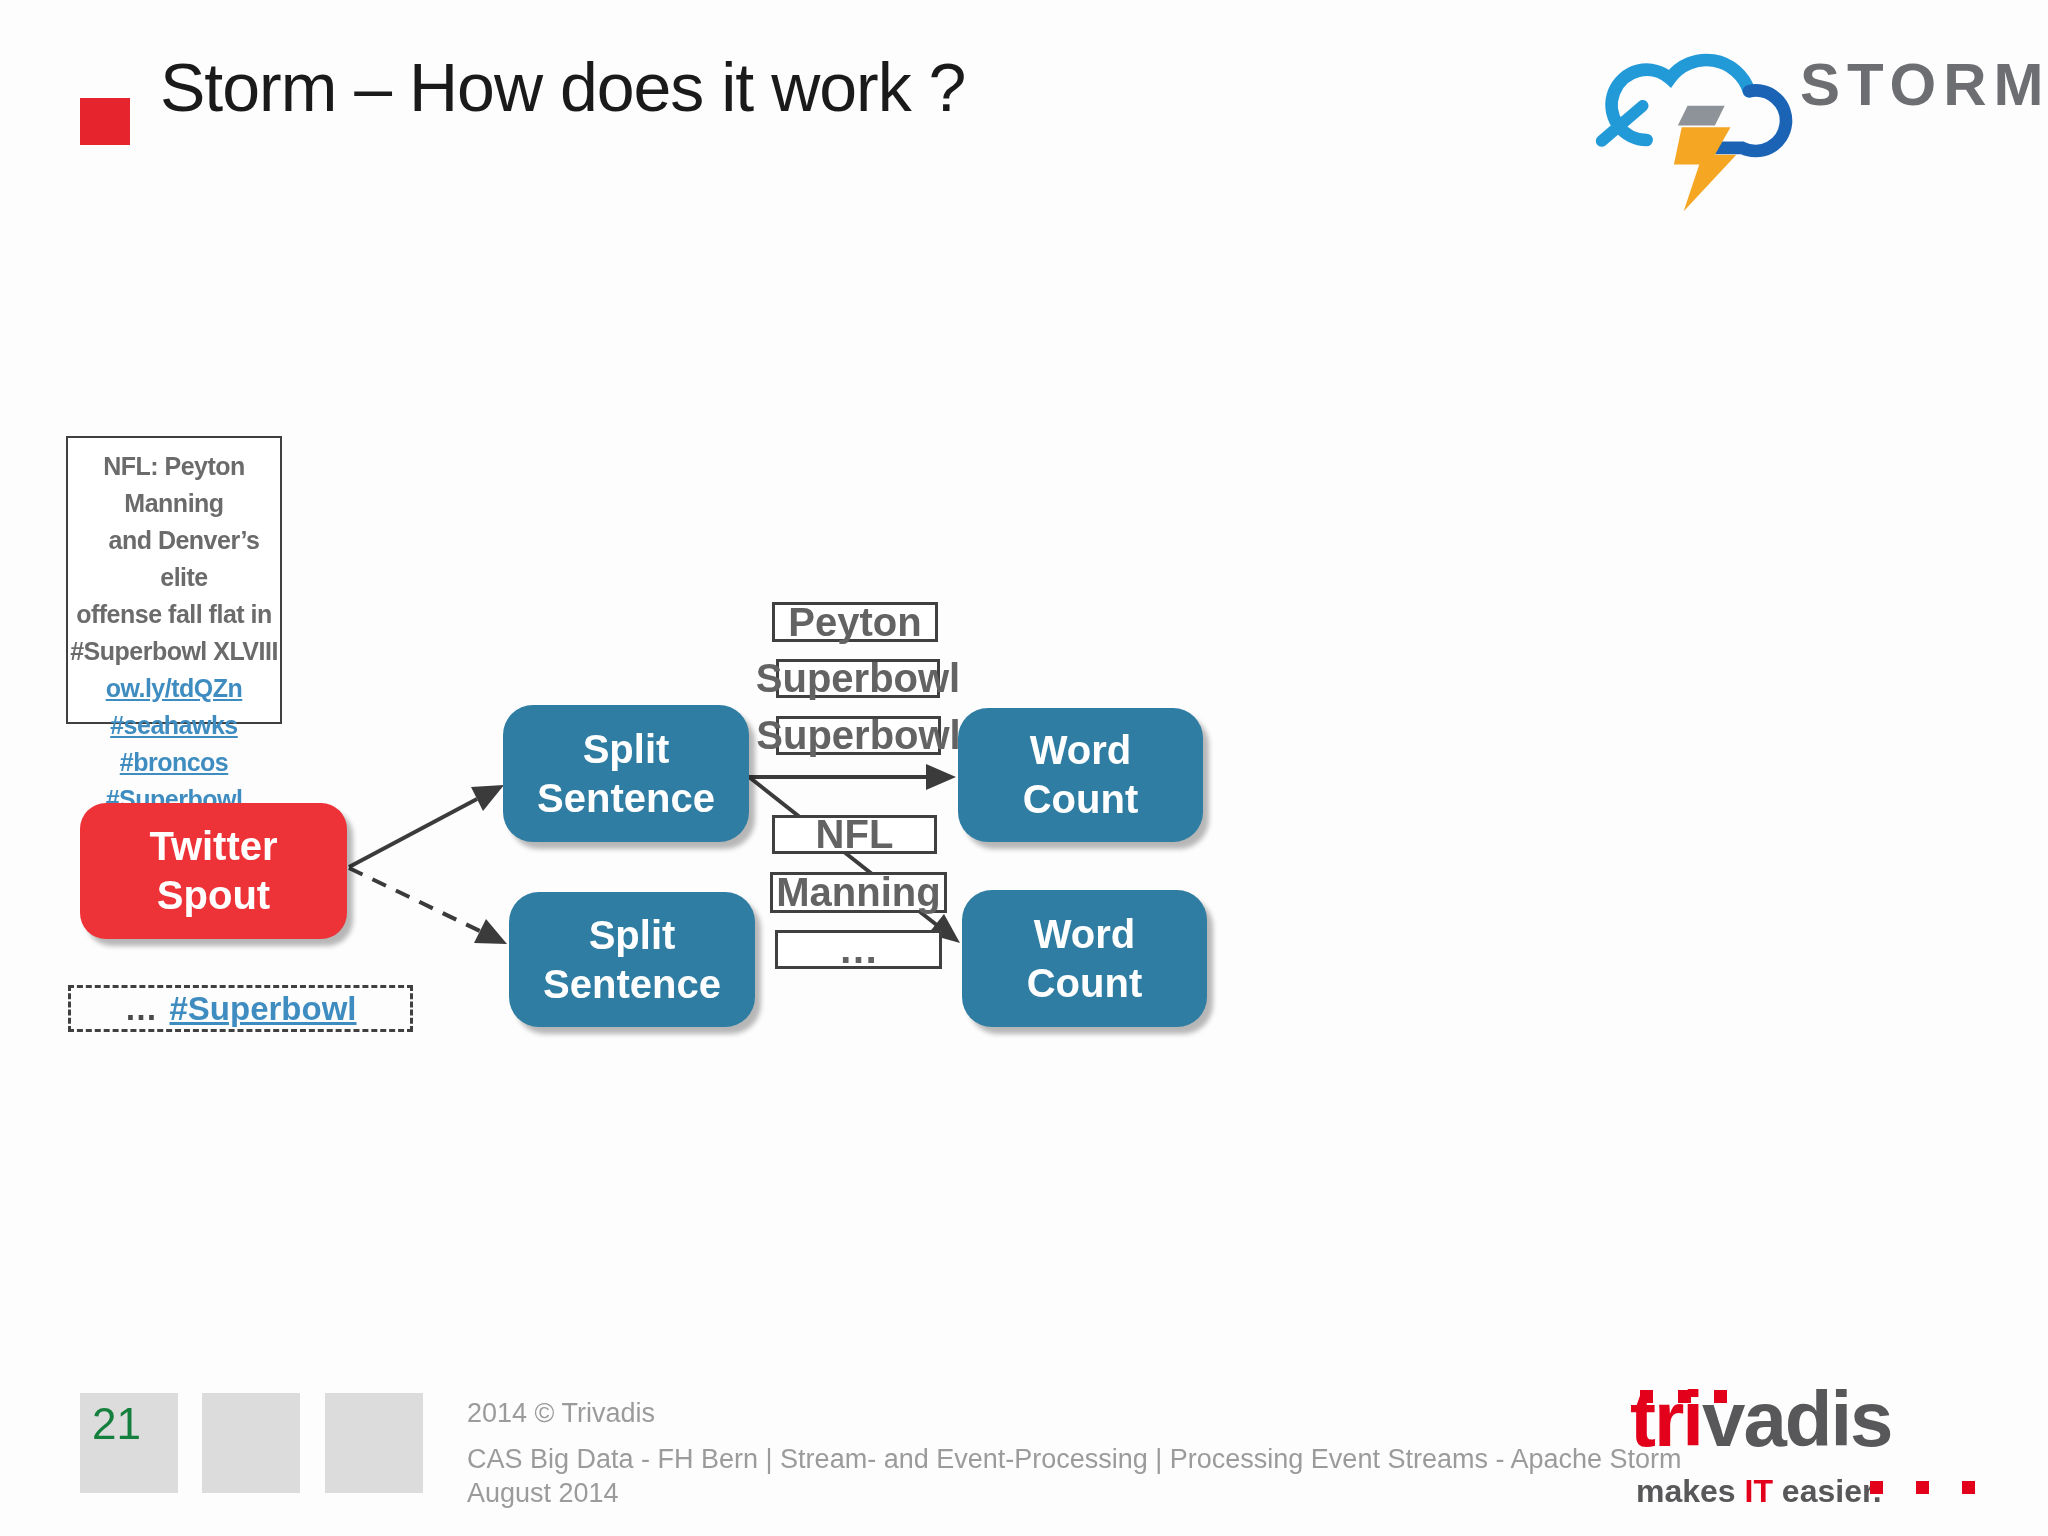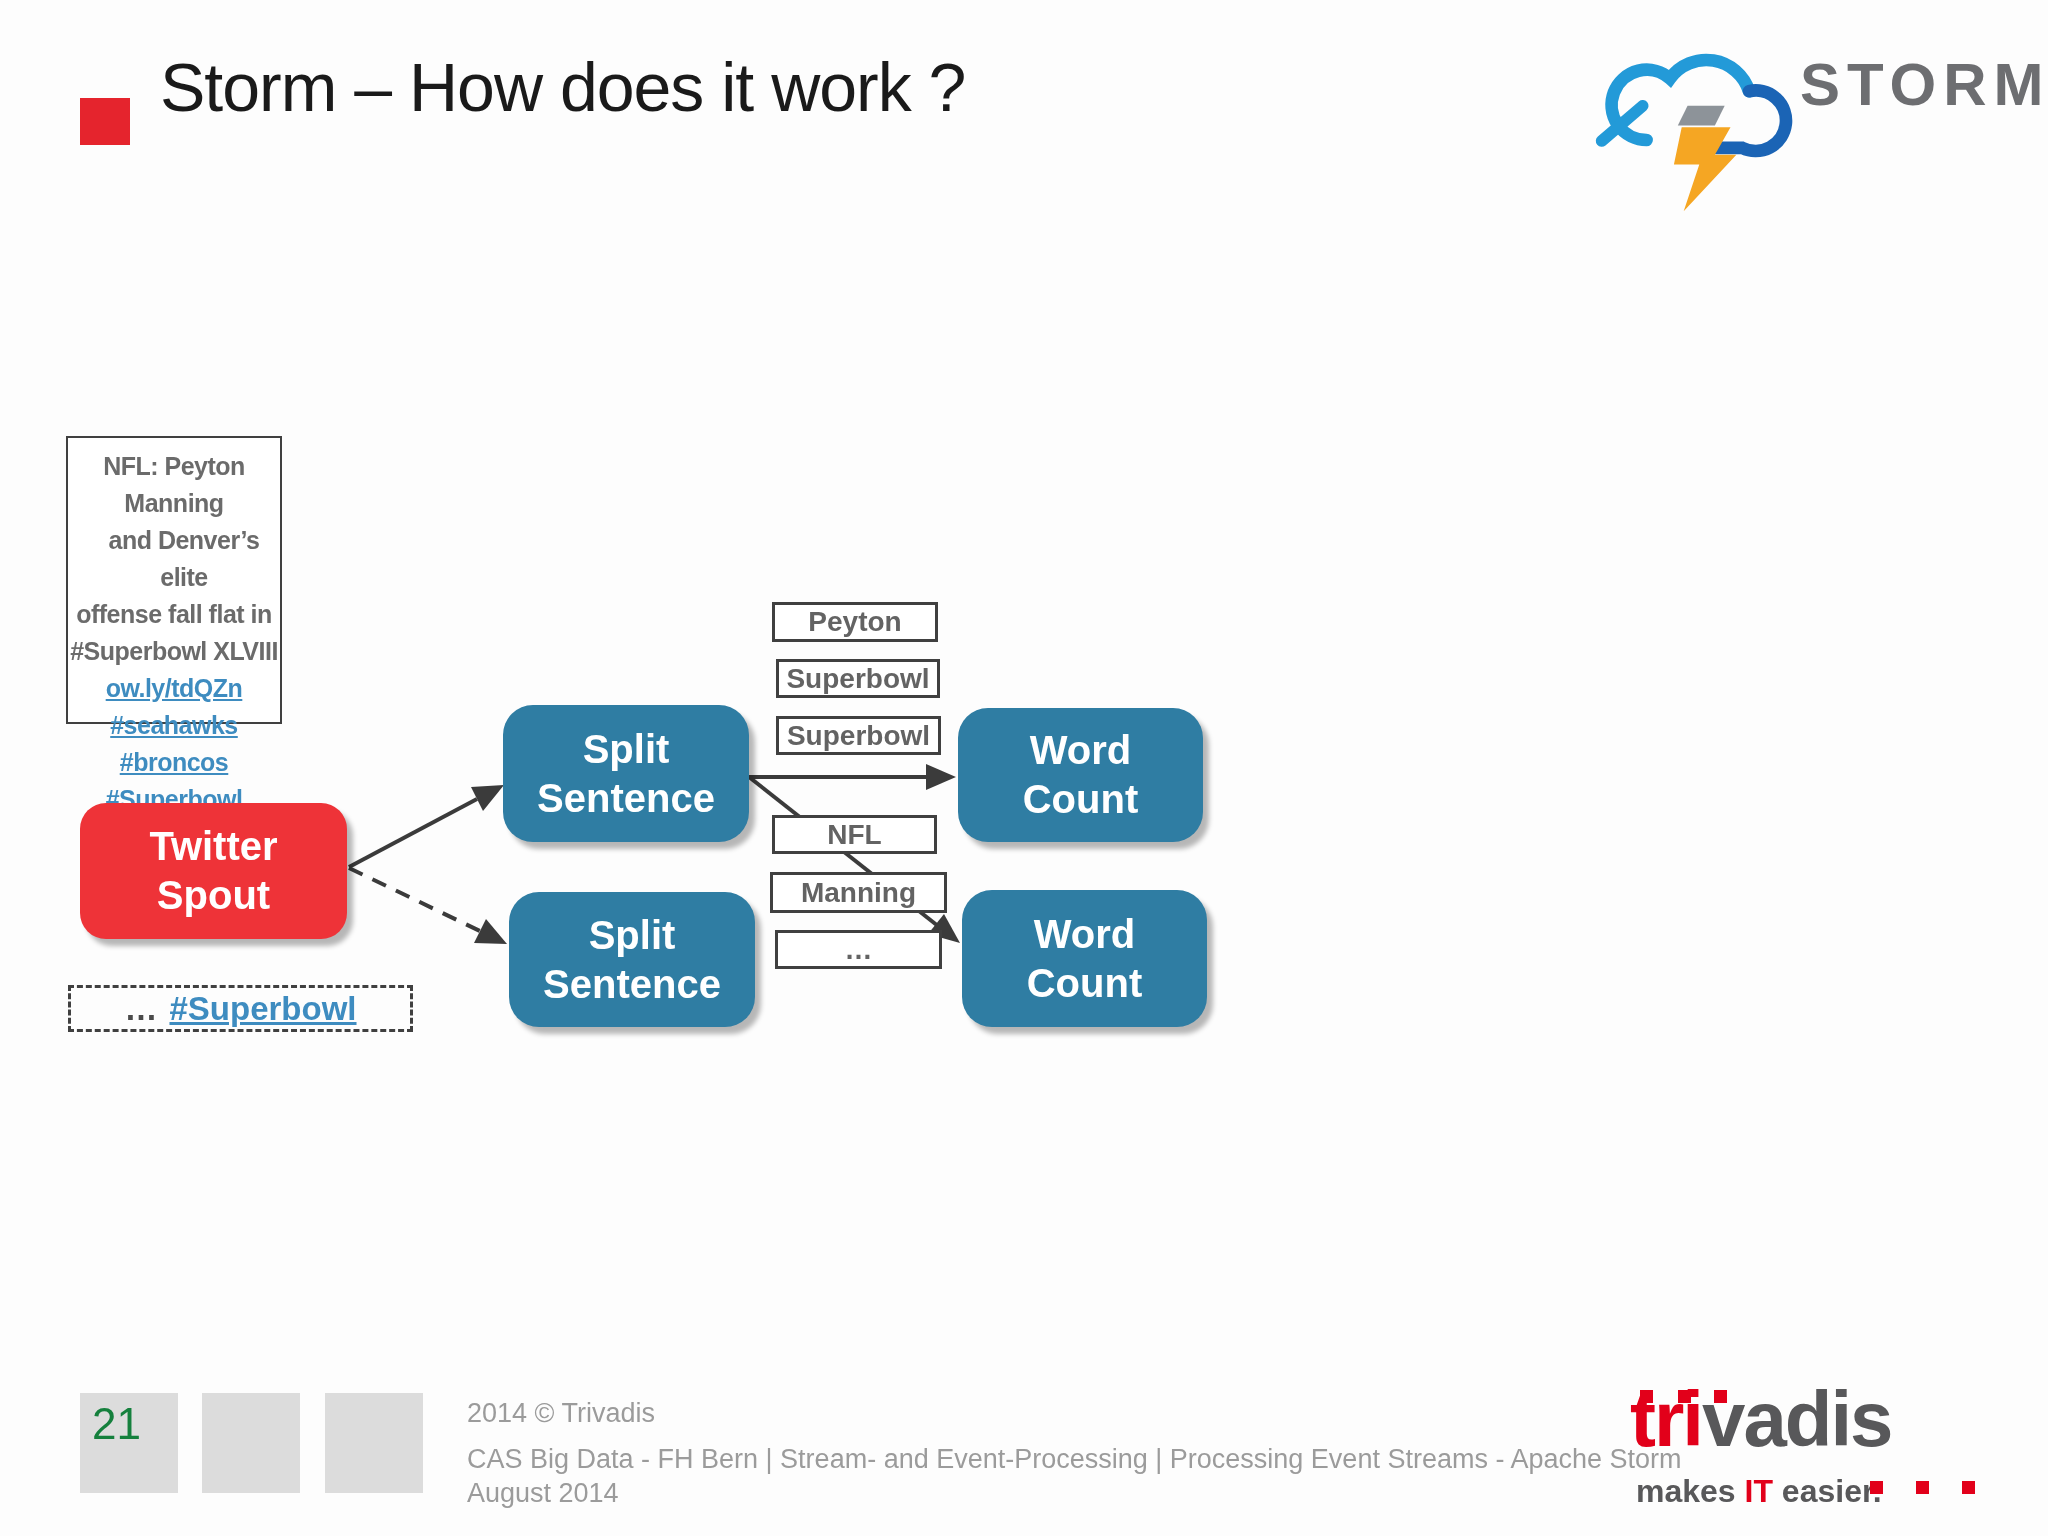--- a/index.html
+++ b/index.html
@@ -28,21 +28,21 @@
   }
   .node-spout{left:80px;top:803px;width:267px;height:136px;background:var(--spout-red);border-radius:26px;}
   .node-split1{left:503px;top:705px;width:246px;height:137px;background:var(--node-teal);}
   .node-split2{left:509px;top:892px;width:246px;height:135px;background:var(--node-teal);}
   .node-count1{left:958px;top:708px;width:245px;height:134px;background:var(--node-teal);}
   .node-count2{left:962px;top:890px;width:245px;height:137px;background:var(--node-teal);}
   
   .word-box{
     position:absolute;z-index:2;background:#ffffff;border:3px solid var(--border-dark);box-sizing:border-box;
     display:flex;align-items:center;justify-content:center;
-    font-weight:bold;font-size:28px;color:#636363;
+    font-weight:bold;font-size:40px;color:#636363;
   }
   
   .sample-box{
     position:absolute;left:68px;top:985px;width:345px;height:47px;box-sizing:border-box;
     border:3px dashed var(--border-dark);
     display:flex;align-items:center;justify-content:center;gap:12px;
     font-weight:bold;font-size:33px;
   }
   .sample-prefix{color:#4a4a4a;}
   .sample-link{color:var(--link-blue);text-decoration:underline;}

